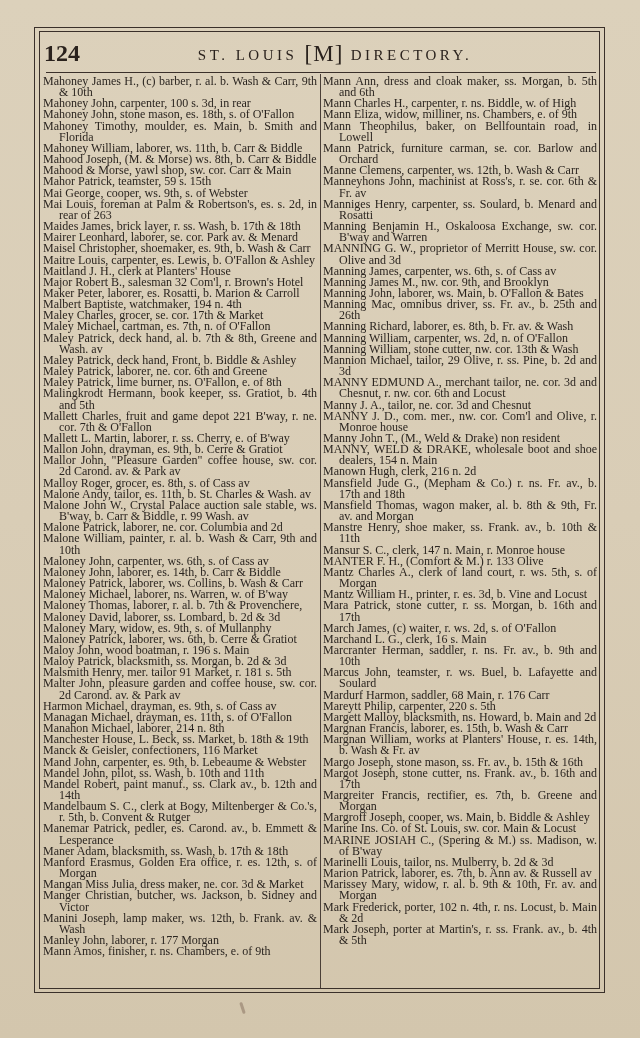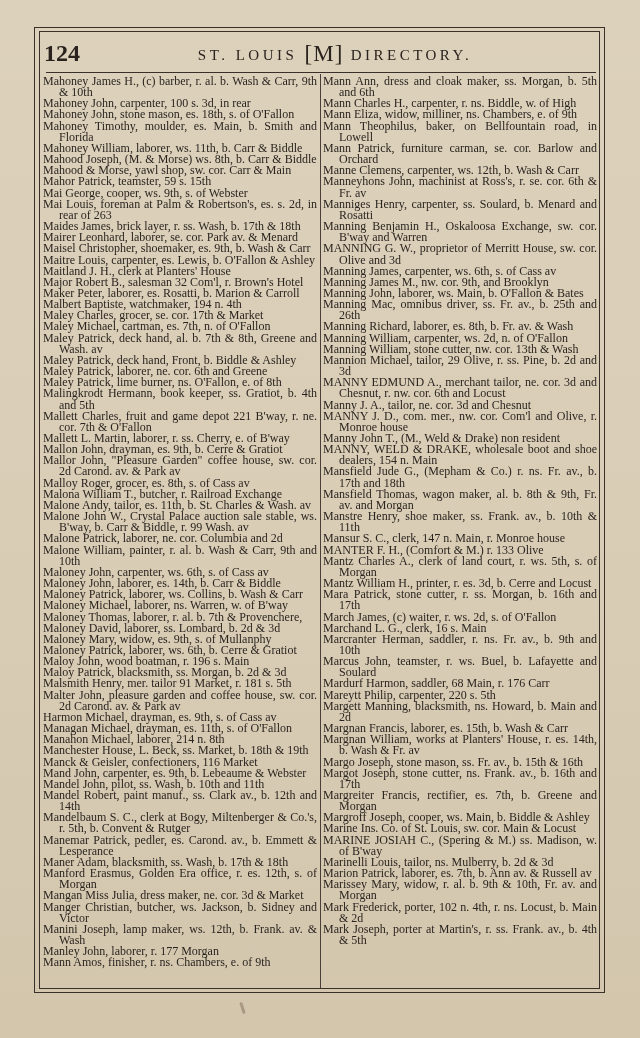--- a/index.html
+++ b/index.html
@@ -103,21 +103,20 @@
     <p class="entry">Maley Patrick, deck hand, al. b. 7th &amp; 8th, Greene and Wash. av</p>
     <p class="entry">Maley Patrick, deck hand, Front, b. Biddle &amp; Ashley</p>
     <p class="entry">Maley Patrick, laborer, ne. cor. 6th and Greene</p>
     <p class="entry">Maley Patrick, lime burner, ns. O'Fallon, e. of 8th</p>
     <p class="entry">Malingkrodt Hermann, book keeper, ss. Gratiot, b. 4th and 5th</p>
     <p class="entry">Mallett Charles, fruit and game depot 221 B'way, r. ne. cor. 7th &amp; O'Fallon</p>
     <p class="entry">Mallett L. Martin, laborer, r. ss. Cherry, e. of B'way</p>
     <p class="entry">Mallon John, drayman, es. 9th, b. Cerre &amp; Gratiot</p>
     <p class="entry">Mallor John, "Pleasure Garden" coffee house, sw. cor. 2d Carond. av. &amp; Park av</p>
     <p class="entry">Malloy Roger, grocer, es. 8th, s. of Cass av</p>
-    <p class="entry">Malona William T., butcher, r. Railroad Exchange</p>
     <p class="entry">Malone Andy, tailor, es. 11th, b. St. Charles &amp; Wash. av</p>
     <p class="entry">Malone John W., Crystal Palace auction sale stable, ws. B'way, b. Carr &amp; Biddle, r. 99 Wash. av</p>
     <p class="entry">Malone Patrick, laborer, ne. cor. Columbia and 2d</p>
     <p class="entry">Malone William, painter, r. al. b. Wash &amp; Carr, 9th and 10th</p>
     <p class="entry">Maloney John, carpenter, ws. 6th, s. of Cass av</p>
     <p class="entry">Maloney John, laborer, es. 14th, b. Carr &amp; Biddle</p>
     <p class="entry">Maloney Patrick, laborer, ws. Collins, b. Wash &amp; Carr</p>
     <p class="entry">Maloney Michael, laborer, ns. Warren, w. of B'way</p>
     <p class="entry">Maloney Thomas, laborer, r. al. b. 7th &amp; Provenchere,</p>
     <p class="entry">Maloney David, laborer, ss. Lombard, b. 2d &amp; 3d</p>
@@ -162,35 +161,36 @@
     <p class="entry">Manning Mac, omnibus driver, ss. Fr. av., b. 25th and 26th</p>
     <p class="entry">Manning Richard, laborer, es. 8th, b. Fr. av. &amp; Wash</p>
     <p class="entry">Manning William, carpenter, ws. 2d, n. of O'Fallon</p>
     <p class="entry">Manning William, stone cutter, nw. cor. 13th &amp; Wash</p>
     <p class="entry">Mannion Michael, tailor, 29 Olive, r. ss. Pine, b. 2d and 3d</p>
     <p class="entry">MANNY EDMUND A., merchant tailor, ne. cor. 3d and Chesnut, r. nw. cor. 6th and Locust</p>
     <p class="entry">Manny J. A., tailor, ne. cor. 3d and Chesnut</p>
     <p class="entry">MANNY J. D., com. mer., nw. cor. Com'l and Olive, r. Monroe house</p>
     <p class="entry">Manny John T., (M., Weld &amp; Drake) non resident</p>
     <p class="entry">MANNY, WELD &amp; DRAKE, wholesale boot and shoe dealers, 154 n. Main</p>
+    <p class="entry">Manown Hugh, clerk, 216 n. 2d</p>
     <p class="entry">Mansfield Jude G., (Mepham &amp; Co.) r. ns. Fr. av., b. 17th and 18th</p>
     <p class="entry">Mansfield Thomas, wagon maker, al. b. 8th &amp; 9th, Fr. av. and Morgan</p>
     <p class="entry">Manstre Henry, shoe maker, ss. Frank. av., b. 10th &amp; 11th</p>
     <p class="entry">Mansur S. C., clerk, 147 n. Main, r. Monroe house</p>
     <p class="entry">MANTER F. H., (Comfort &amp; M.) r. 133 Olive</p>
     <p class="entry">Mantz Charles A., clerk of land court, r. ws. 5th, s. of Morgan</p>
-    <p class="entry">Mantz William H., printer, r. es. 3d, b. Cerre and Locust</p>
+    <p class="entry">Mantz William H., printer, r. es. 3d, b. Vine and Locust</p>
     <p class="entry">Mara Patrick, stone cutter, r. ss. Morgan, b. 16th and 17th</p>
     <p class="entry">March James, (c) waiter, r. ws. 2d, s. of O'Fallon</p>
     <p class="entry">Marchand L. G., clerk, 16 s. Main</p>
     <p class="entry">Marcranter Herman, saddler, r. ns. Fr. av., b. 9th and 10th</p>
     <p class="entry">Marcus John, teamster, r. ws. Buel, b. Lafayette and Soulard</p>
     <p class="entry">Mardurf Harmon, saddler, 68 Main, r. 176 Carr</p>
     <p class="entry">Mareytt Philip, carpenter, 220 s. 5th</p>
-    <p class="entry">Margett Manning, blacksmith, ns. Howard, b. Main and 2d</p>
+    <p class="entry">Margett Malloy, blacksmith, ns. Howard, b. Main and 2d</p>
     <p class="entry">Margnan Francis, laborer, es. 15th, b. Wash &amp; Carr</p>
     <p class="entry">Margnan William, works at Planters' House, r. es. 14th, b. Wash &amp; Fr. av</p>
     <p class="entry">Margo Joseph, stone mason, ss. Fr. av., b. 15th &amp; 16th</p>
     <p class="entry">Margot Joseph, stone cutter, ns. Frank. av., b. 16th and 17th</p>
     <p class="entry">Margreiter Francis, rectifier, es. 7th, b. Greene and Morgan</p>
     <p class="entry">Margroff Joseph, cooper, ws. Main, b. Biddle &amp; Ashley</p>
     <p class="entry">Marine Ins. Co. of St. Louis, sw. cor. Main &amp; Locust</p>
     <p class="entry">MARINE JOSIAH C., (Spering &amp; M.) ss. Madison, w. of B'way</p>
     <p class="entry">Marinelli Louis, tailor, ns. Mulberry, b. 2d &amp; 3d</p>
     <p class="entry">Marion Patrick, laborer, es. 7th, b. Ann av. &amp; Russell av</p>

